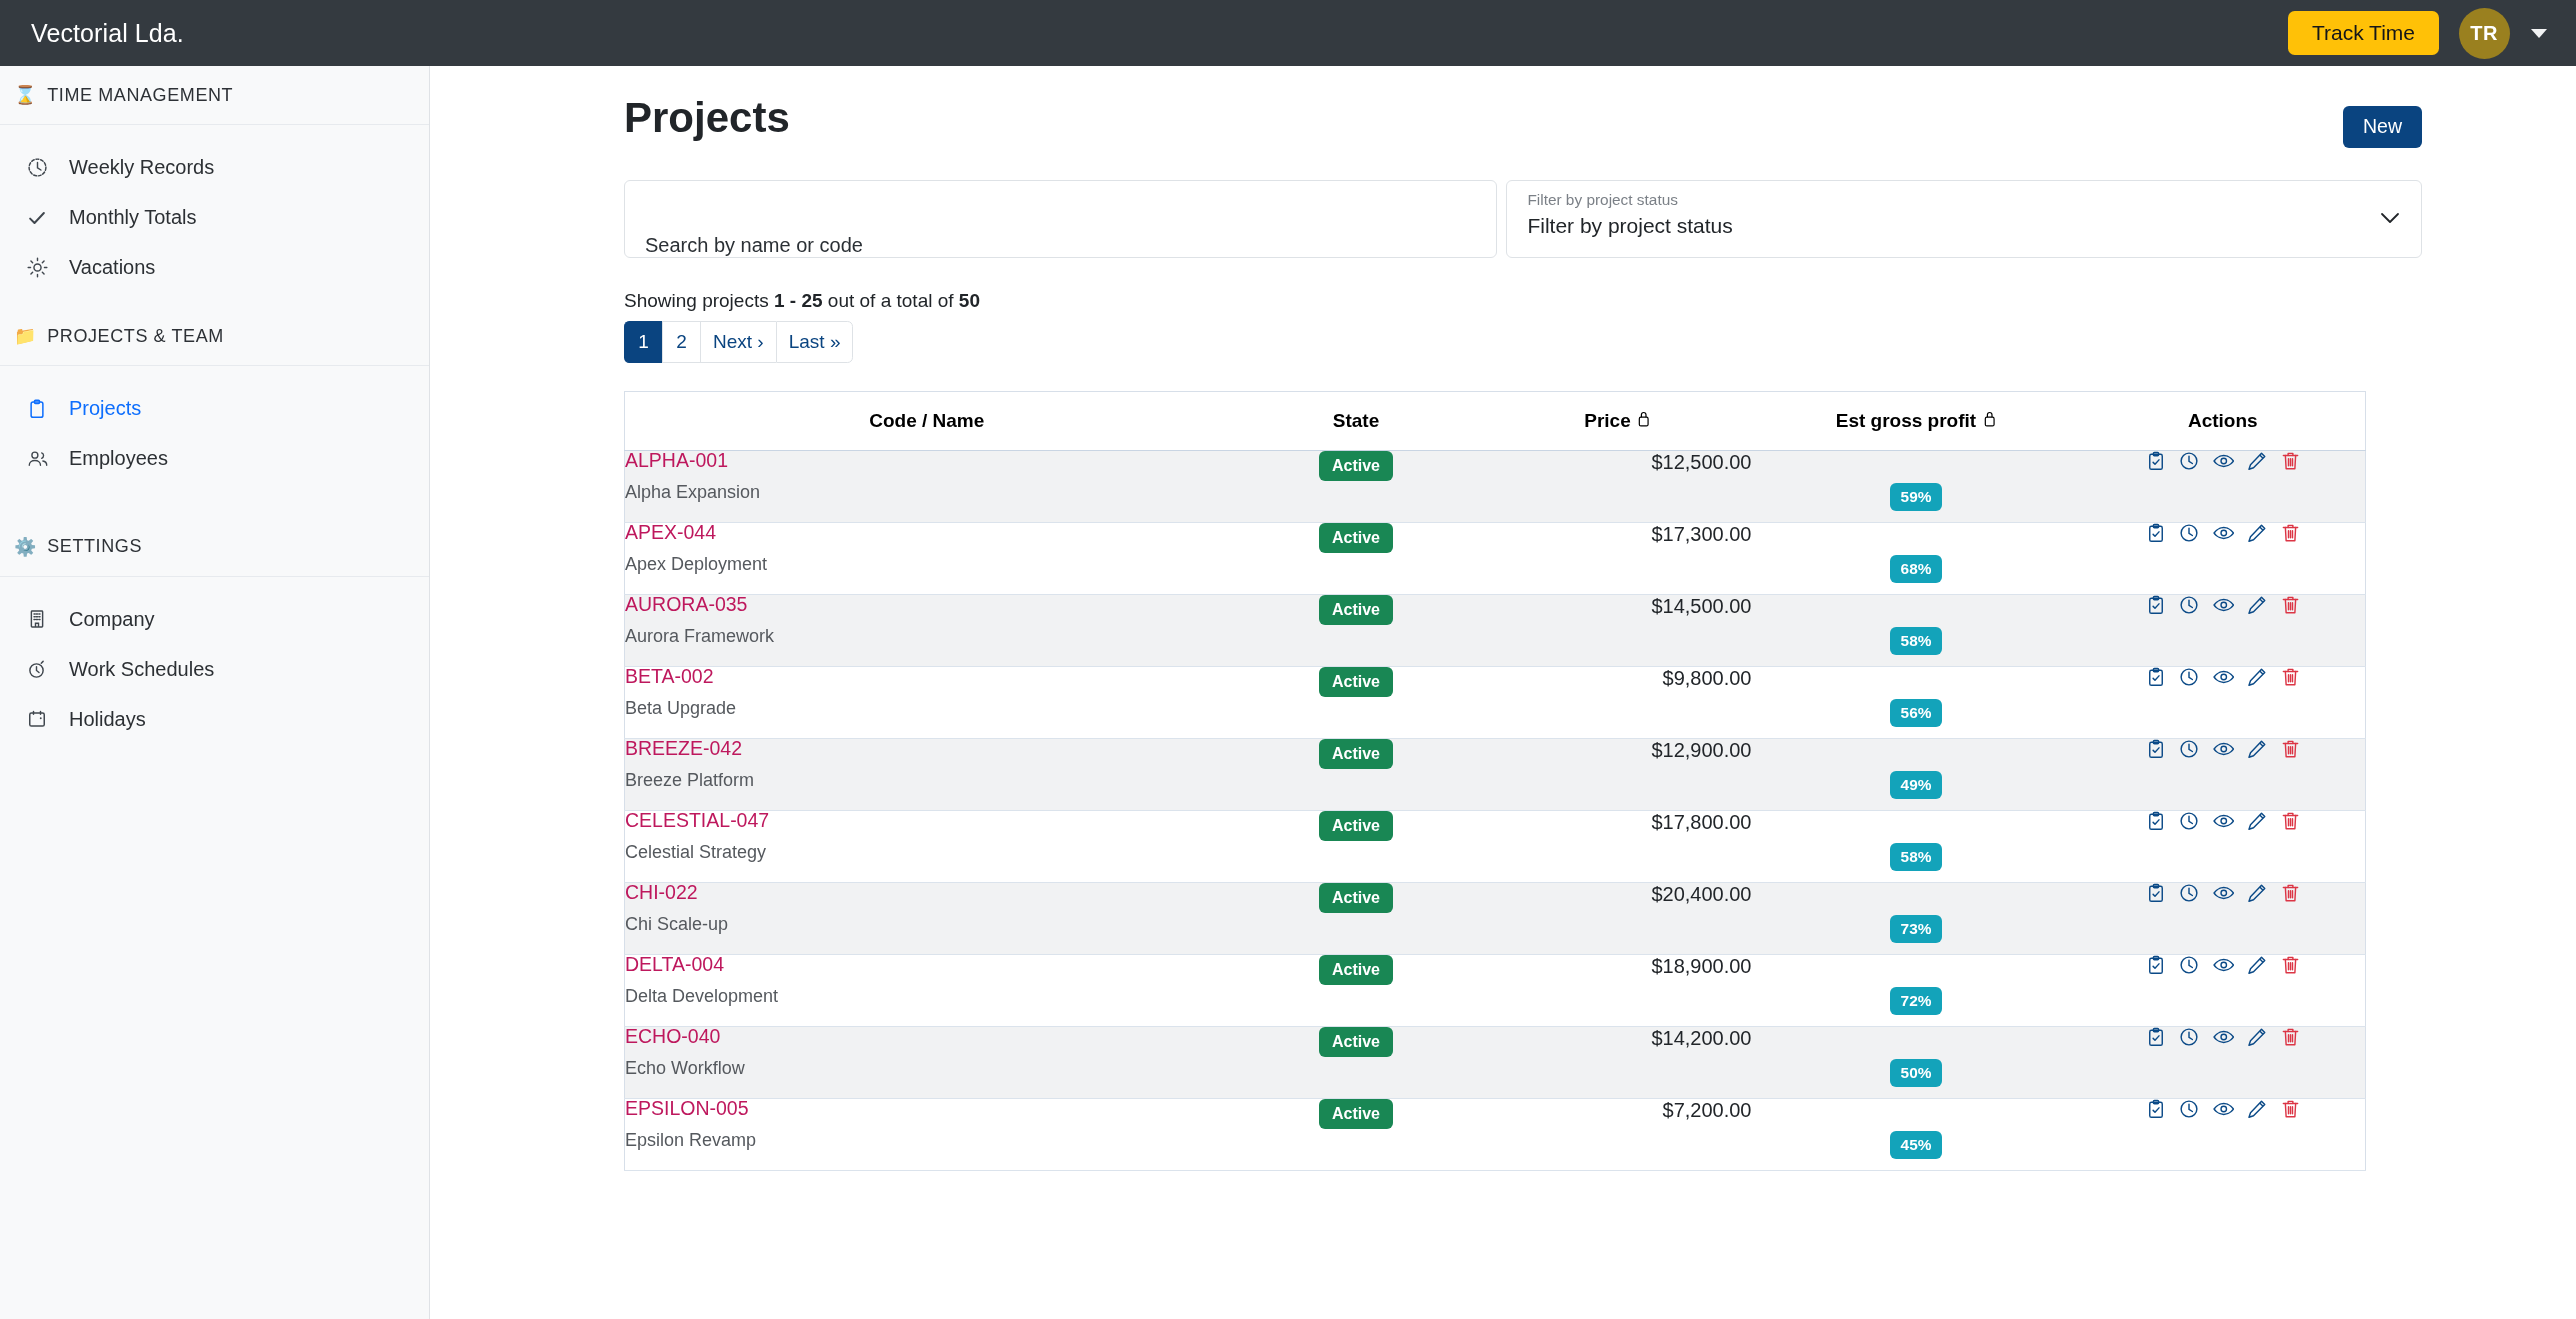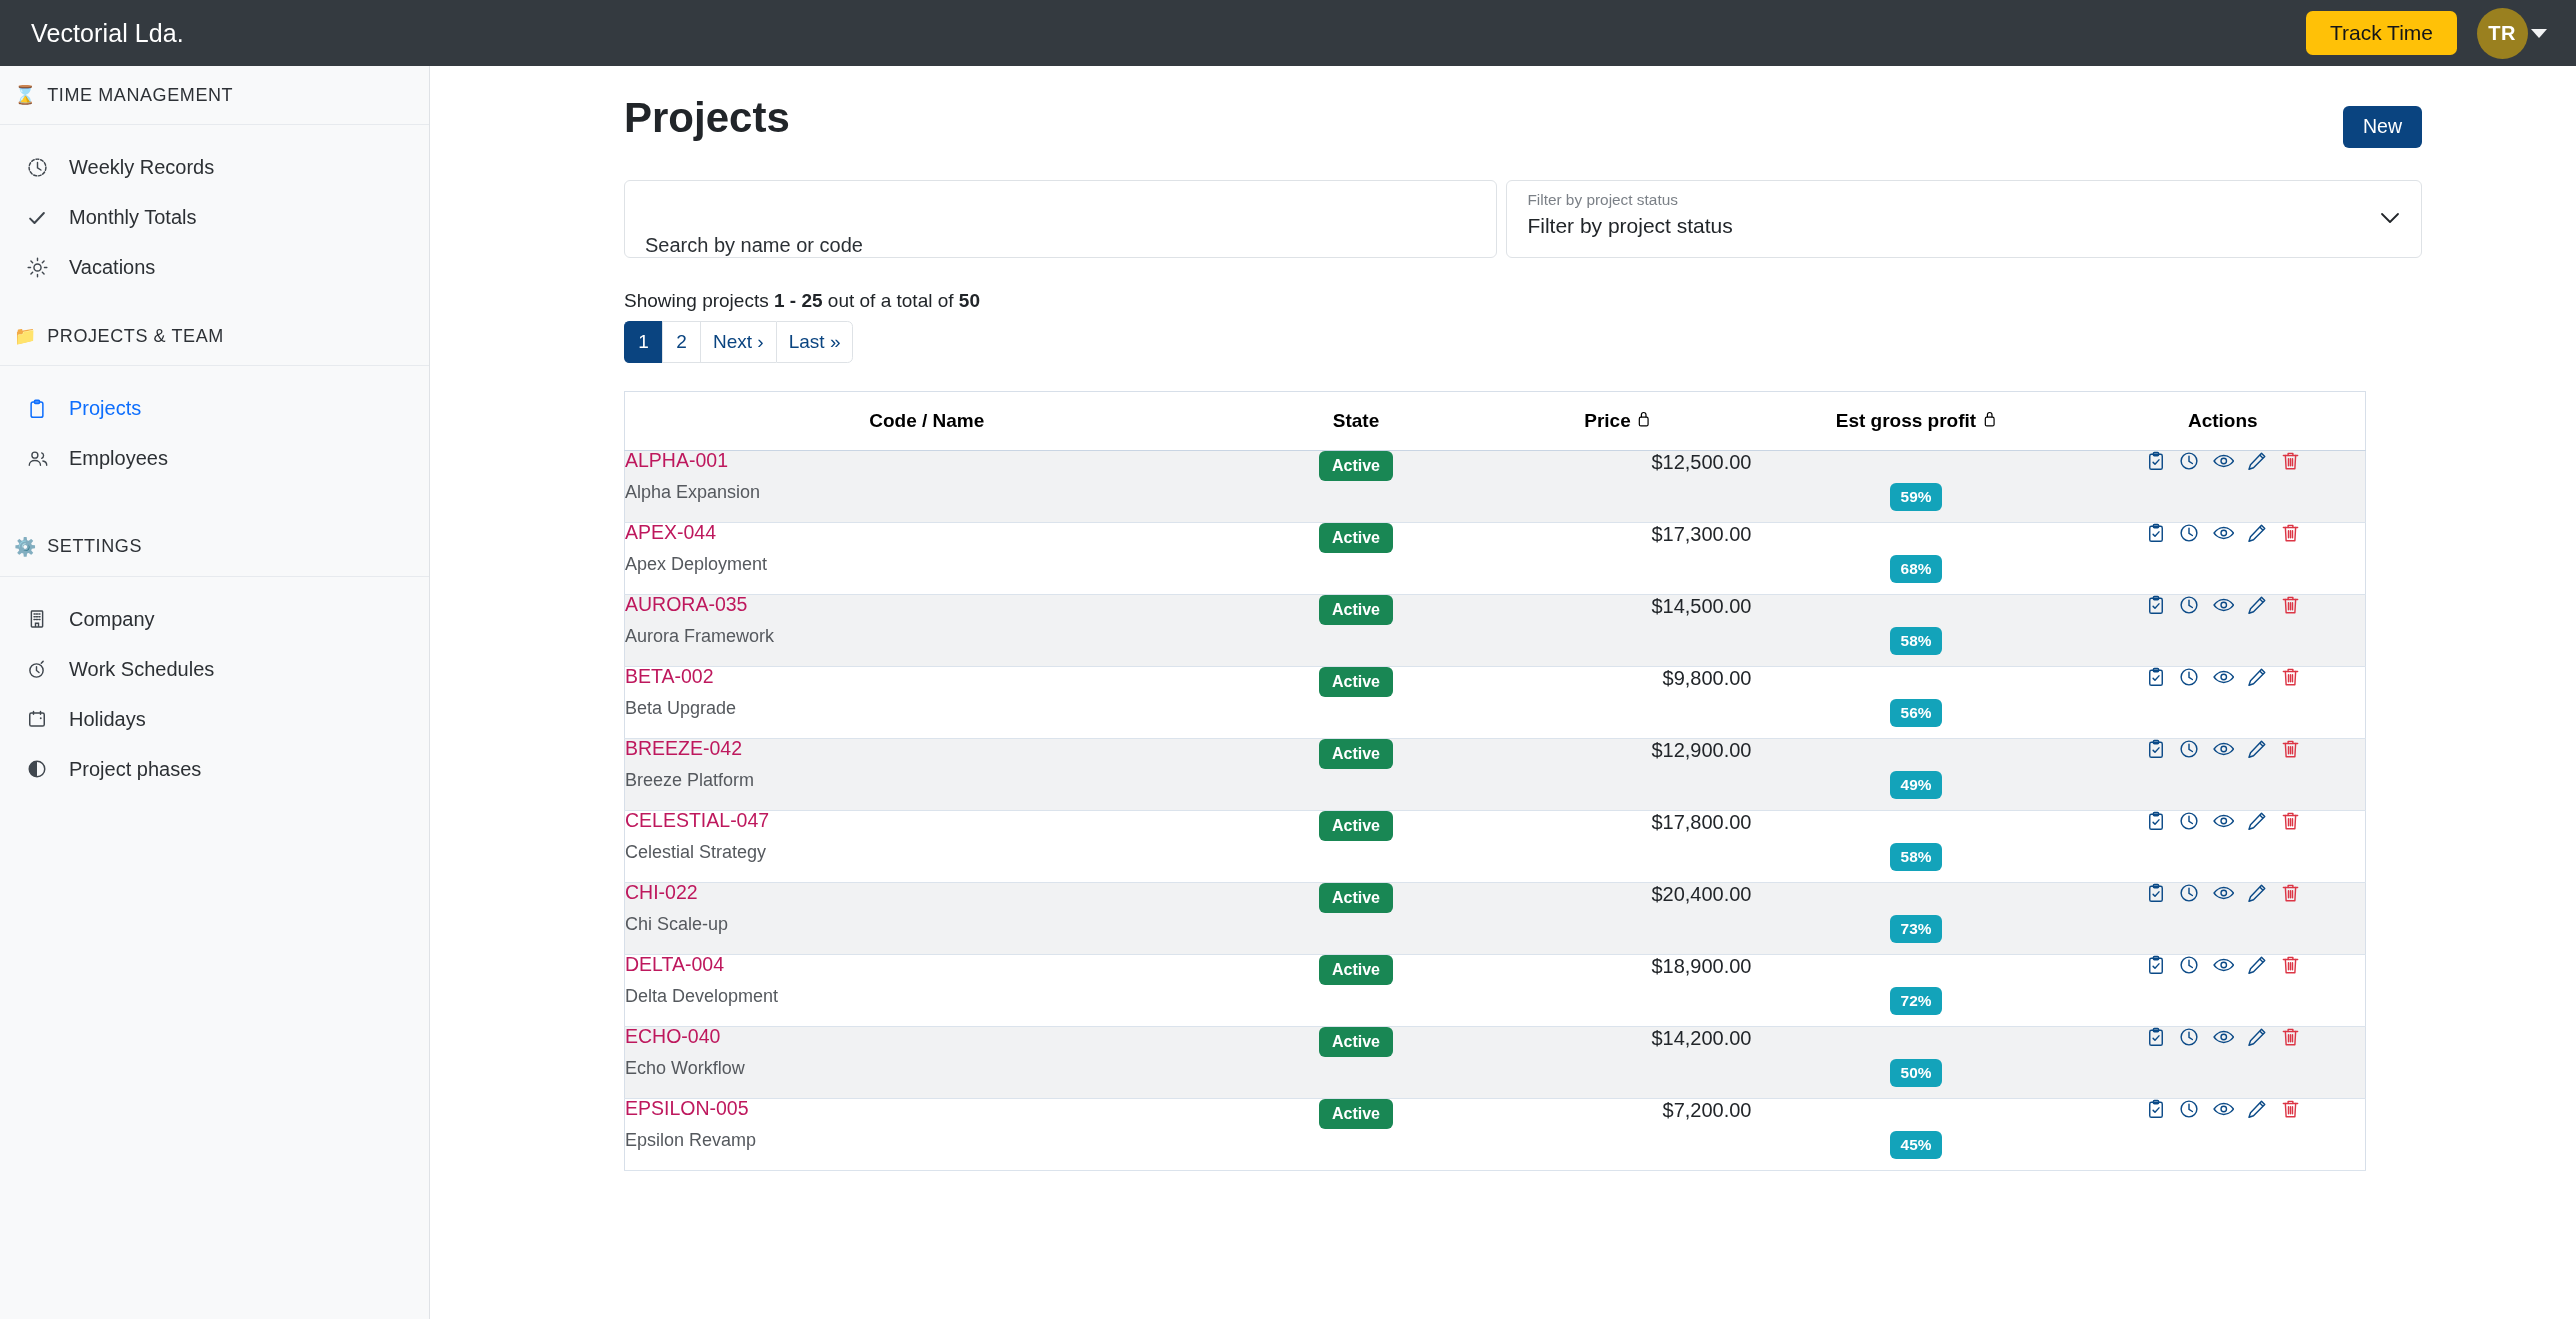--- a/index.html
+++ b/index.html
@@ -43,21 +43,21 @@
     background: #ffc107;
     color: #141619;
     border: none;
     border-radius: 6.7px;
     font-size: 21px;
     font-family: "Liberation Sans", sans-serif;
     padding: 11.4px 23.5px 12px;
     cursor: pointer;
     line-height: 1;
   }
-  .avatar-wrap { display: flex; align-items: center; gap: 3px; cursor: pointer; }
+  .avatar-wrap { display: flex; align-items: center; gap: 21px; cursor: pointer; }
   .avatar {
     width: 51px; height: 51px;
     border-radius: 50%;
     background: #9a801f;
     color: #fff;
     font-size: 20px;
     font-weight: bold;
     display: flex;
     align-items: center;
     justify-content: center;
@@ -450,29 +450,20 @@
     <a class="nav-item">
       <span class="ico">
         <svg width="20" height="20" viewBox="0 0 16 16" fill="none" stroke="currentColor" stroke-width="1.2" stroke-linecap="round">
             <rect x="2.2" y="3.2" width="11.6" height="10.4" rx="1.3"></rect>
             <path d="M5.2 1.9v2.2M10.8 1.9v2.2"></path>
             <circle cx="11" cy="7.4" r="0.75" fill="currentColor" stroke="none"></circle>
           </svg>
       </span>
       <span>Holidays</span>
     </a>
-    <a class="nav-item">
-      <span class="ico">
-        <svg width="20" height="20" viewBox="0 0 16 16" fill="none" stroke="currentColor" stroke-width="1.2">
-            <circle cx="8" cy="8" r="6.2"></circle>
-            <path d="M8 1.8a6.2 6.2 0 0 0 0 12.4z" fill="currentColor" stroke="none"></path>
-          </svg>
-      </span>
-      <span>Project phases</span>
-    </a>
   </div>
 </nav>
 
 <main class="main">
   <div class="main-inner">
 
     <div class="page-head">
       <h1 class="page-title">Projects</h1>
       <button class="new-btn">New</button>
     </div>

